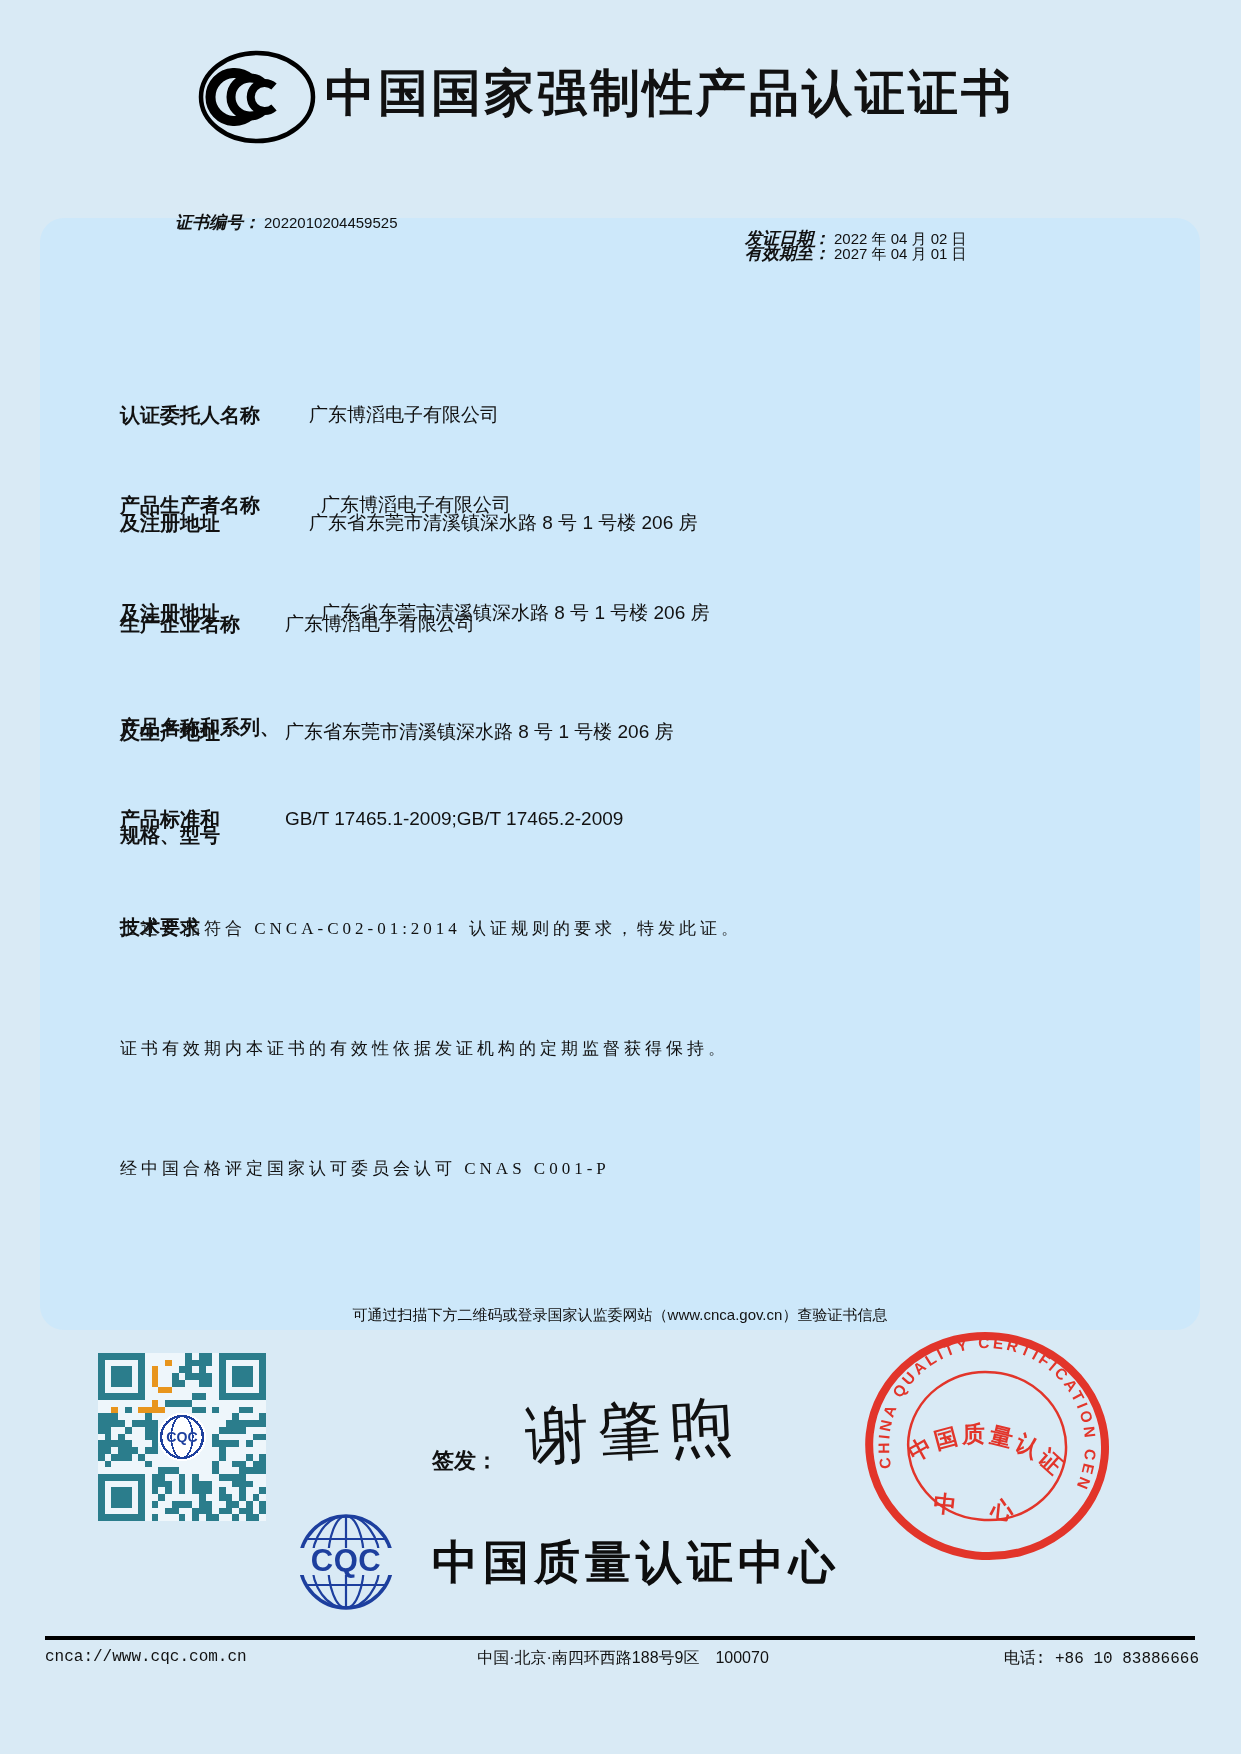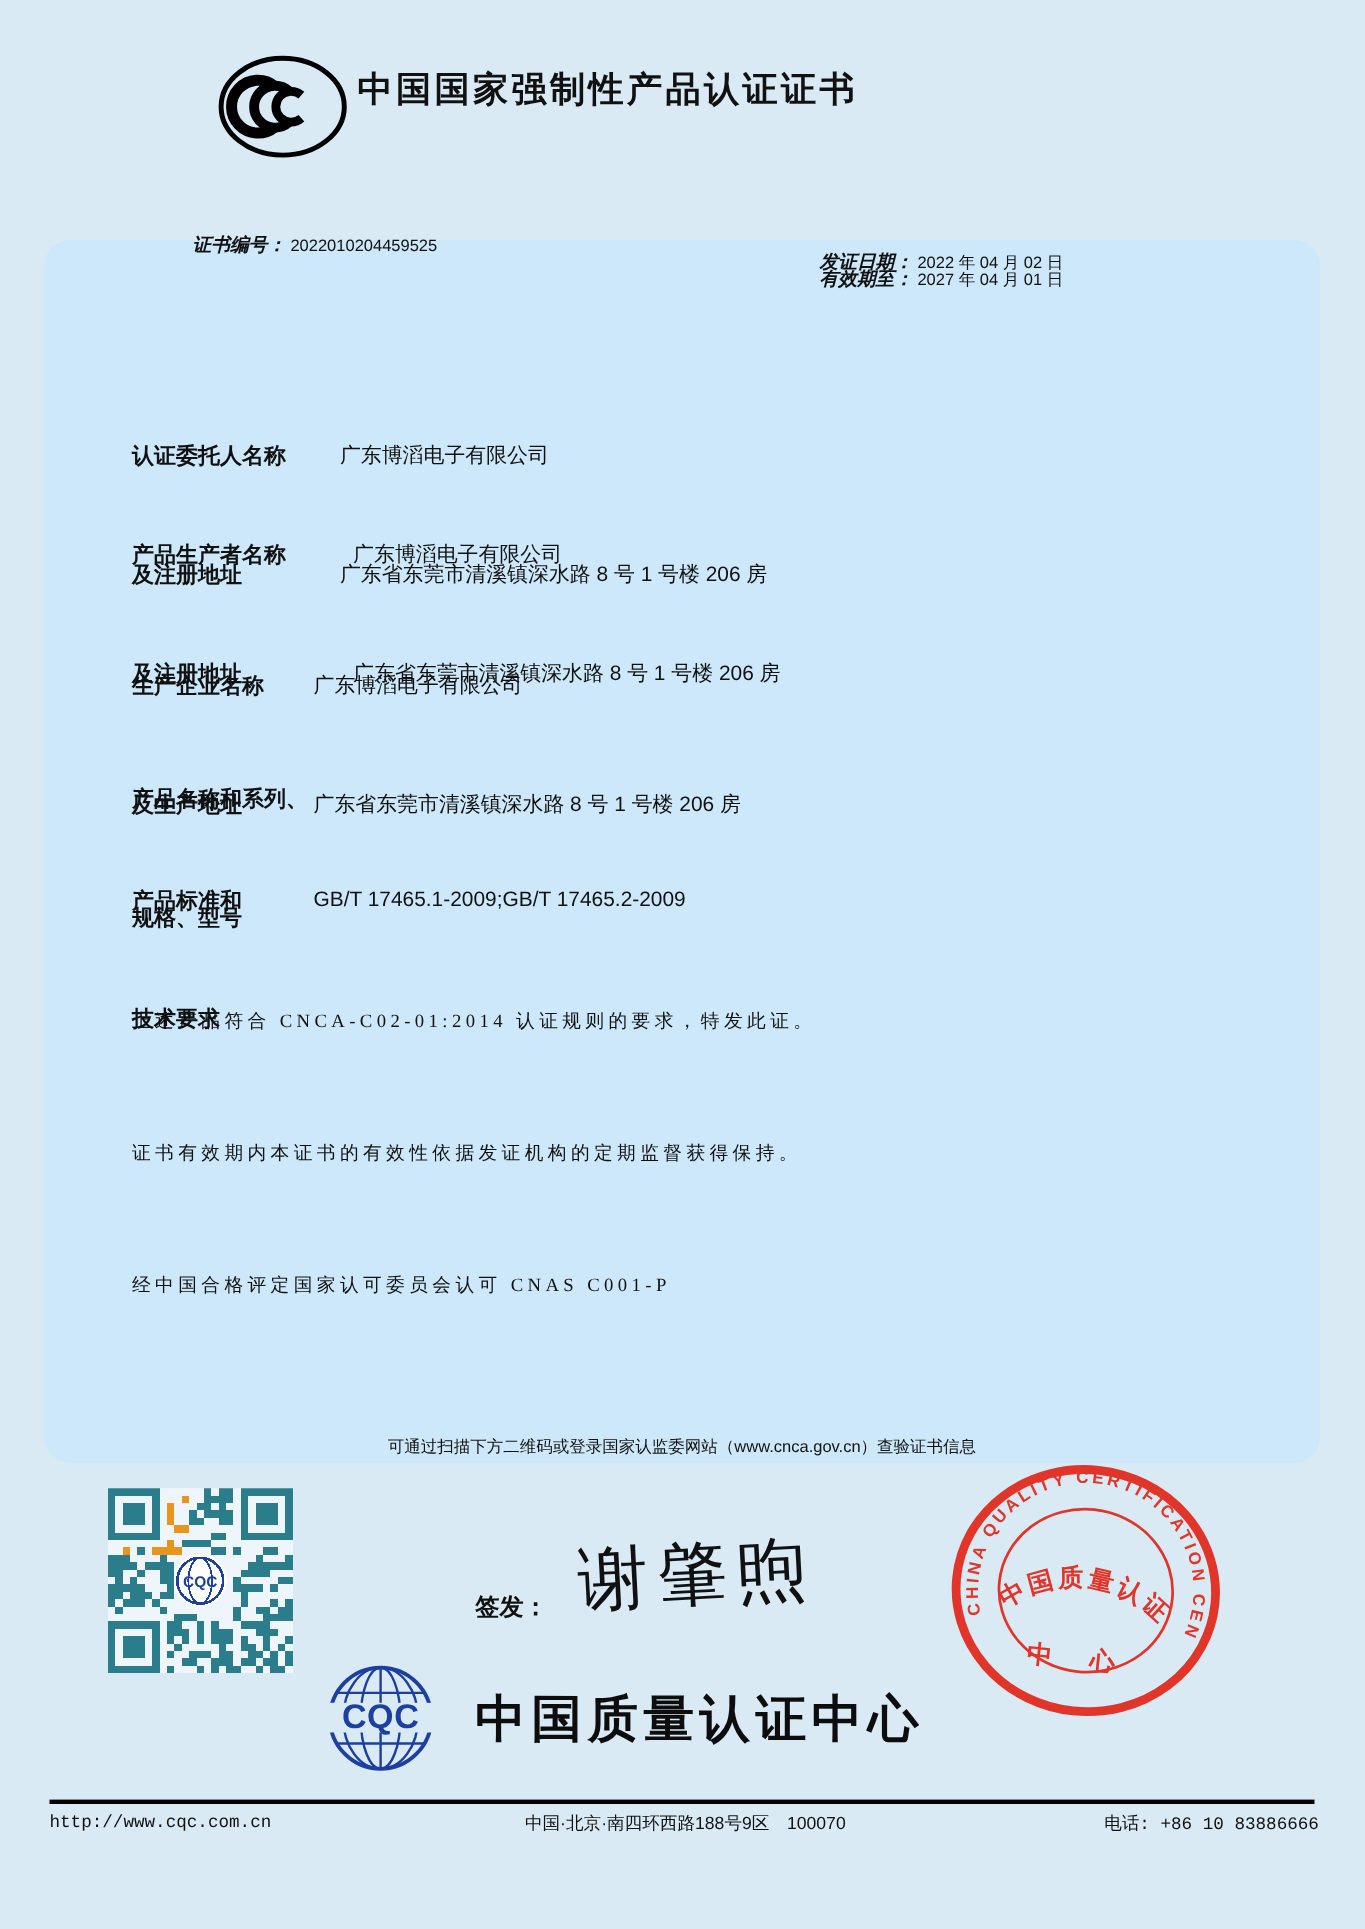--- a/index.html
+++ b/index.html
@@ -6,21 +6,21 @@
   #page{
     position:relative;width:1241px;height:1754px;
     background:var(--page-bg,#d9eaf5);
     font-family:"Liberation Sans",sans-serif;
     color:var(--text,#111);
     overflow:hidden;
   }
   .abs{position:absolute;}
   
   .ccc-logo{left:196px;top:50px;width:122px;height:94px;}
-  .cert-title{left:325px;top:60px;font-size:32px;font-weight:900;letter-spacing:3px;white-space:pre;}
+  .cert-title{left:325px;top:60px;font-size:50px;font-weight:900;letter-spacing:3px;white-space:pre;}
   
   .panel{left:40px;top:218px;width:1160px;height:1112px;background:var(--panel-bg,#cde8fa);border-radius:24px;}
   
   .meta{display:flex;align-items:baseline;white-space:pre;}
   .meta-label{font-family:"Liberation Serif",serif;font-style:italic;font-weight:700;font-size:17px;}
   .meta-value{font-size:15px;margin-left:4px;text-align:right;}
   .meta-cert{left:175px;top:211px;}
   .meta-issue{left:745px;top:227px;}
   .meta-expiry{left:745px;top:242px;}
   
@@ -377,17 +377,17 @@
     <text font-size="15.5" font-weight="bold" fill="#e32a1e" letter-spacing="3" font-family="Liberation Sans, sans-serif">
       <textPath href="#ringPath" startOffset="2">CHINA  QUALITY   CERTIFICATION   CENTRE</textPath>
     </text>
     <text font-size="23" font-weight="bold" fill="#e32a1e" letter-spacing="3" font-family="Liberation Sans, sans-serif">
       <textPath href="#arcPath" startOffset="6">中国质量认证</textPath>
     </text>
     <text x="127" y="188" text-anchor="middle" font-size="23" font-weight="bold" fill="#e32a1e" letter-spacing="14" font-family="Liberation Sans, sans-serif">中  心</text>
   </svg>
 
   <div class="abs footer-rule"></div>
-  <div class="abs footer-text f-web">http://www.cqc.com.cn</div>
+  <div class="abs footer-text f-web">cnca://www.cqc.com.cn</div>
   <div class="abs footer-text f-addr">中国·北京·南四环西路188号9区　100070</div>
   <div class="abs footer-text f-phone">电话: +86 10 83886666</div>
 
 </div>
 
 </body></html>

